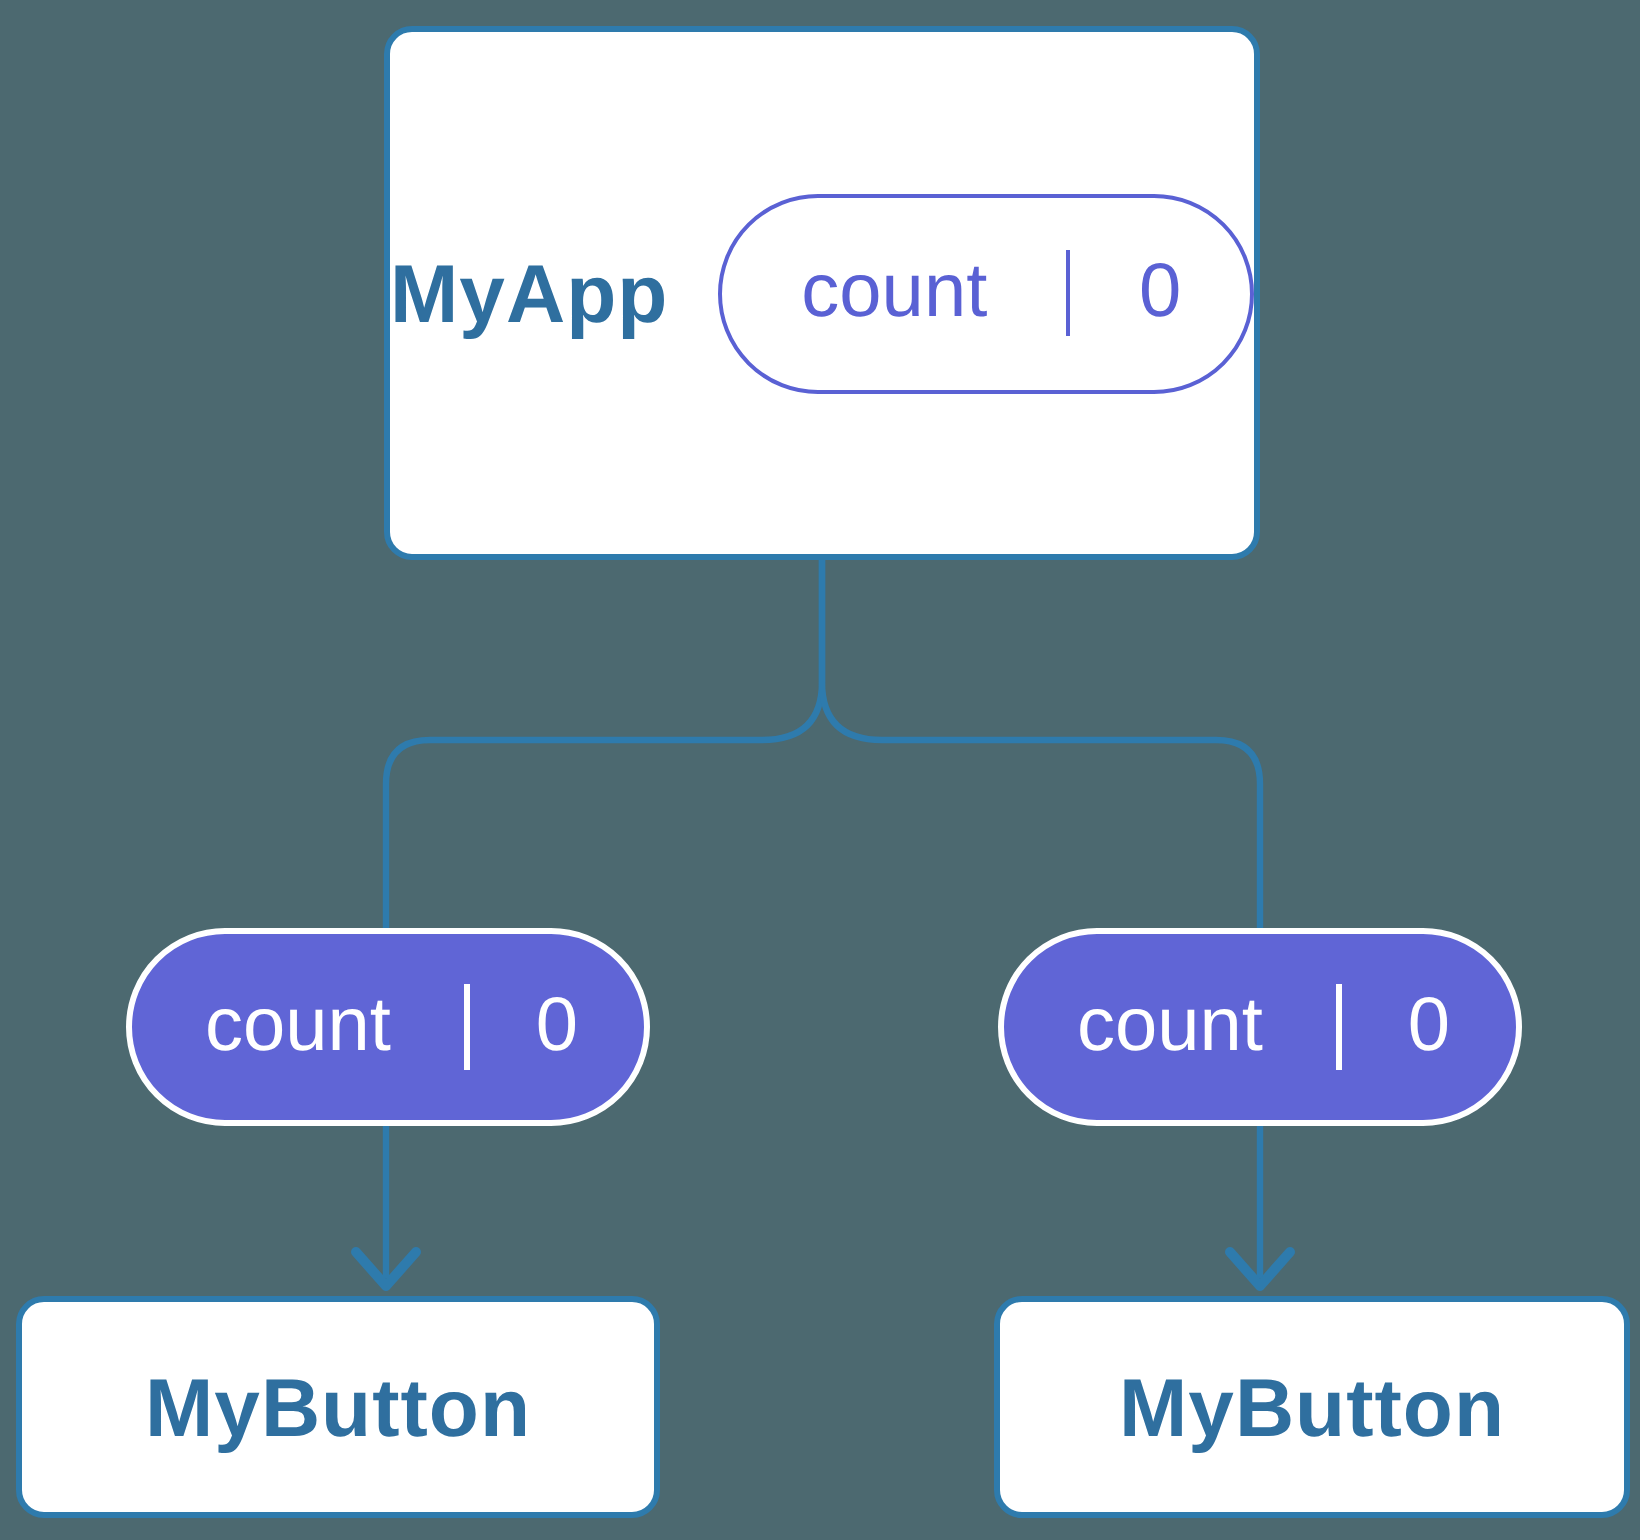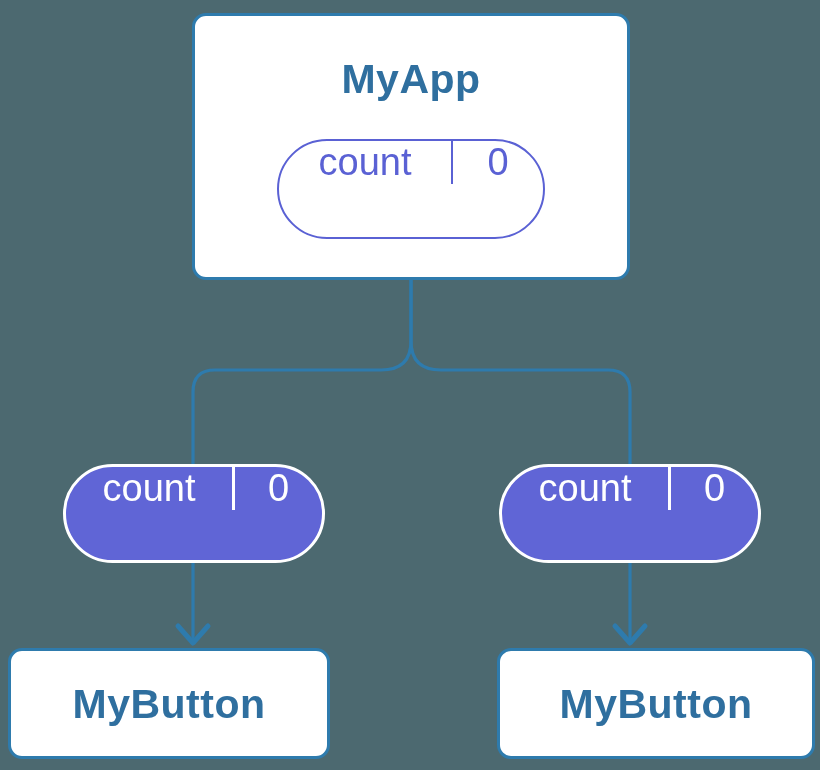--- a/index.html
+++ b/index.html
@@ -35,33 +35,33 @@
     border: 3px solid var(--card-border, #2e7bad);
     border-radius: 14px;
     box-sizing: border-box;
     display: flex;
     align-items: center;
     justify-content: center;
   }
   .root-card {
     left: 192px; top: 13px;
     width: 438px; height: 267px;
-    flex-direction: column;
-    gap: 36px;
+    flex-direction: row;
+    gap: 25px;
   }
   .node-title {
     font-size: 41px;
     font-weight: 700;
     line-height: 48px;
     color: var(--title-text, #2f6f9f);
     letter-spacing: 0.5px;
   }
   .pill {
     display: flex;
-    align-items: flex-start;
+    align-items: center;
     box-sizing: border-box;
     border-radius: 60px;
   }
   .pill .pill-name {
     display: flex;
     align-items: center;
     justify-content: center;
     font-size: 38px;
   }
   .pill .pill-value {

